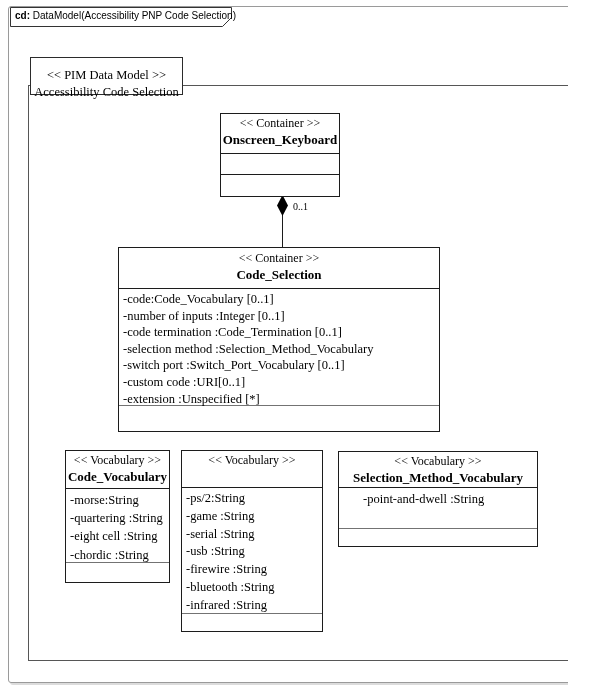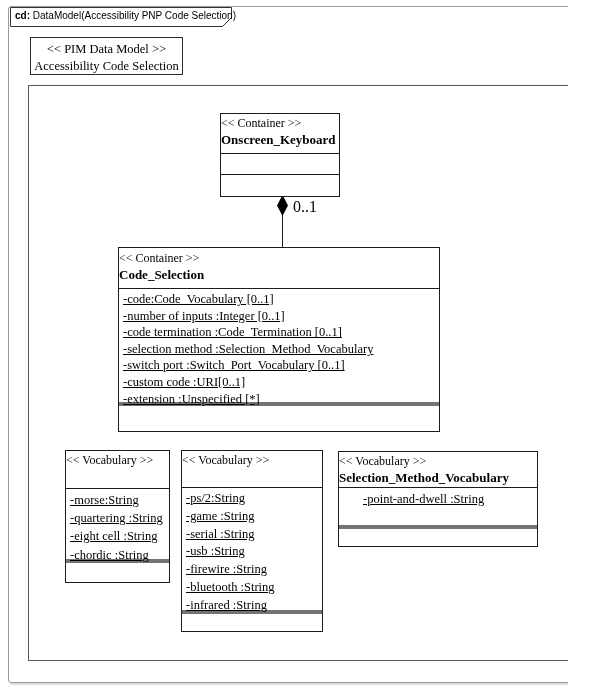--- a/index.html
+++ b/index.html
@@ -19,33 +19,33 @@
     font-family:"Liberation Sans","DejaVu Sans",sans-serif;font-size:10px;line-height:12px;
     white-space:nowrap;
   }
   .tab-text .kw{font-weight:bold;}
   
   .boundary{
     position:absolute;left:28px;top:85px;width:543px;height:574px;
     border:1px solid #565656;background:transparent;
   }
   .pkg-label{
-    position:absolute;left:30px;top:37px;width:153px;height:38px;
+    position:absolute;left:30px;top:57px;width:153px;height:38px;
     border:1px solid #2b2b2b;background:#fff;text-align:center;
-    font-size:12.5px;line-height:17px;padding-top:3px;box-sizing:border-box;
+    font-size:12.5px;line-height:17px;padding-top:9px;box-sizing:border-box;
   }
   
   .uml-class{
     position:absolute;background:#fff;border:1px solid #1c1c1c;
     box-sizing:border-box;display:flex;flex-direction:column;
   }
-  .hd{border-bottom:1px solid #1c1c1c;box-sizing:border-box;padding-top:2px;}
+  .hd{border-bottom:1px solid #1c1c1c;text-align:center;box-sizing:border-box;padding-top:2px;}
   .st{font-size:12px;line-height:15px;white-space:nowrap;}
   .nm{font-size:13px;font-weight:bold;line-height:17px;white-space:nowrap;}
-  .attrs{box-sizing:border-box;border-bottom:4px solid #737373;padding:2px 2px 0 4px;text-decoration:underline;}
+  .attrs{box-sizing:border-box;border-bottom:1px solid #737373;padding:2px 2px 0 4px;}
   .attr{font-size:12.5px;white-space:nowrap;}
   .comp{box-sizing:border-box;border-bottom:1px solid #1c1c1c;}
   .comp-last{flex:1;}
   
   #cls-onscreen{left:220px;top:113px;width:120px;height:84px;}
   #cls-onscreen .hd{height:40px;}
   #cls-onscreen .comp{height:21px;}
   #cls-codesel{left:118px;top:247px;width:322px;height:185px;}
   #cls-codesel .hd{height:41px;padding-top:3px;}
   #cls-codesel .attrs{height:117px;}
@@ -61,21 +61,21 @@
   #cls-selmeth{left:338px;top:451px;width:200px;height:96px;}
   #cls-selmeth .hd{height:36px;}
   #cls-selmeth .attrs{height:41px;}
   #cls-selmeth .attr{line-height:18.8px;margin-left:20px;}
   
   .edge-line{position:absolute;left:282px;top:196px;width:1px;height:51px;background:#1c1c1c;}
   .diamond{
     position:absolute;left:277px;top:195px;width:11px;height:21px;background:#000;
     clip-path:polygon(50% 0,100% 50%,50% 100%,0 50%);
   }
-  .mult{position:absolute;left:293px;top:200px;font-size:16px;line-height:14px;}
+  .mult{position:absolute;left:293px;top:200px;font-size:10px;line-height:14px;}
 </style>
 </head>
 <body>
 
 <div class="stage">
 
   <div class="outer-frame"></div>
 
   <svg class="tab-shape" width="226" height="22">
     <path d="M0.5,0.5 H221.5 V10.5 L212.5,19.5 H0.5 Z" fill="#ffffff" stroke="#333333" stroke-width="1"></path>
@@ -115,20 +115,21 @@
       <div class="attr">-switch port :Switch_Port_Vocabulary  [0..1]</div>
       <div class="attr">-custom code :URI[0..1]</div>
       <div class="attr">-extension :Unspecified [*]</div>
     </div>
     <div class="comp-last"></div>
   </div>
 
   <div class="uml-class" id="cls-codevoc">
     <div class="hd">
       <div class="st">&lt;&lt; Vocabulary &gt;&gt;</div>
+      <div class="nm">Code_Vocabulary</div>
     </div>
     <div class="attrs">
       <div class="attr">-morse:String</div>
       <div class="attr">-quartering :String</div>
       <div class="attr">-eight cell  :String</div>
       <div class="attr">-chordic :String</div>
     </div>
     <div class="comp-last"></div>
   </div>
 

